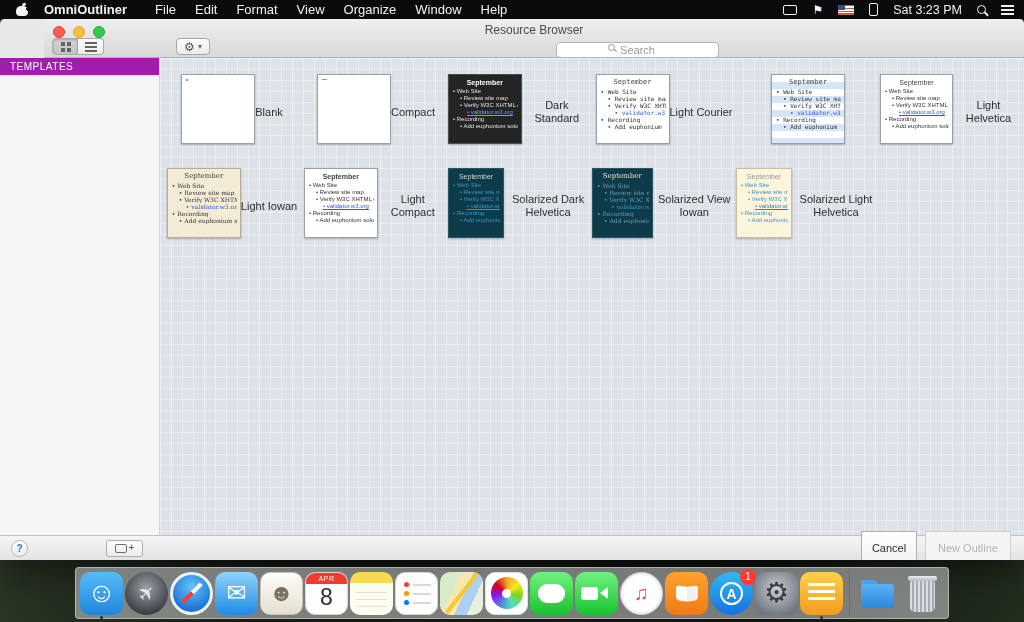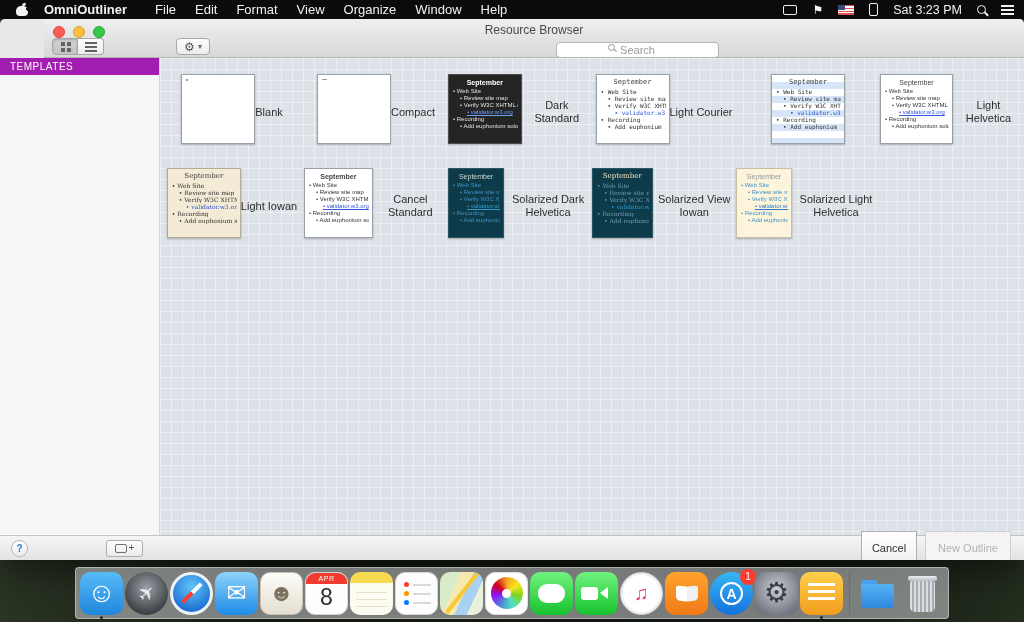--- a/index.html
+++ b/index.html
@@ -381,21 +381,21 @@
       <div class="t-title">September</div>
       <div class="t-lines">
               <div class="t-line lv1">Web Site</div>
               <div class="t-line lv2">Review site map</div>
               <div class="t-line lv2">Verify W3C XHTML compliance</div>
               <div class="t-line lv3 link">validator.w3.org</div>
               <div class="t-line lv1">Recording</div>
               <div class="t-line lv2">Add euphonium solo to the bridge</div>
             </div>
     </div>
-    <div class="t-name">Cancel Standard</div>
+    <div class="t-name">Light Compact</div>
   </div>
 
   <div class="cell">
     <div class="thumb solarized-dark-helvetica">
       <div class="t-title">September</div>
       <div class="t-lines">
               <div class="t-line lv1">Web Site</div>
               <div class="t-line lv2">Review site map</div>
               <div class="t-line lv2">Verify W3C XHTML compliance</div>
               <div class="t-line lv3 link">validator.w3.org</div>

